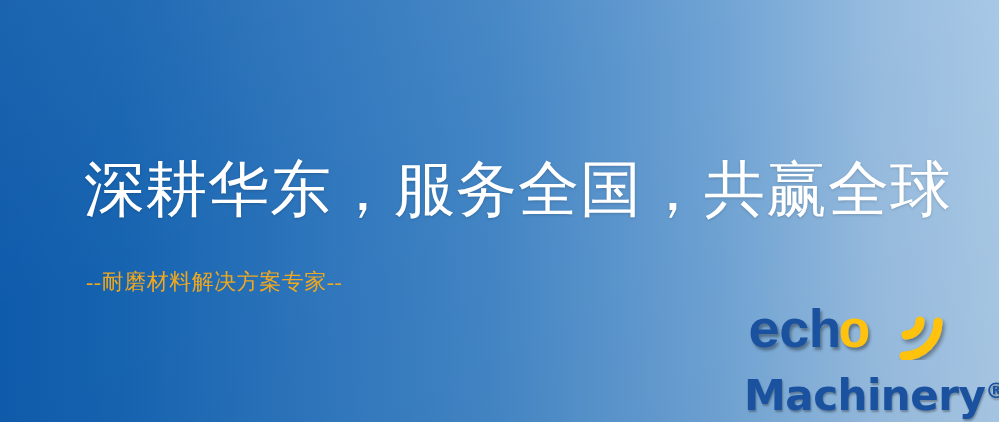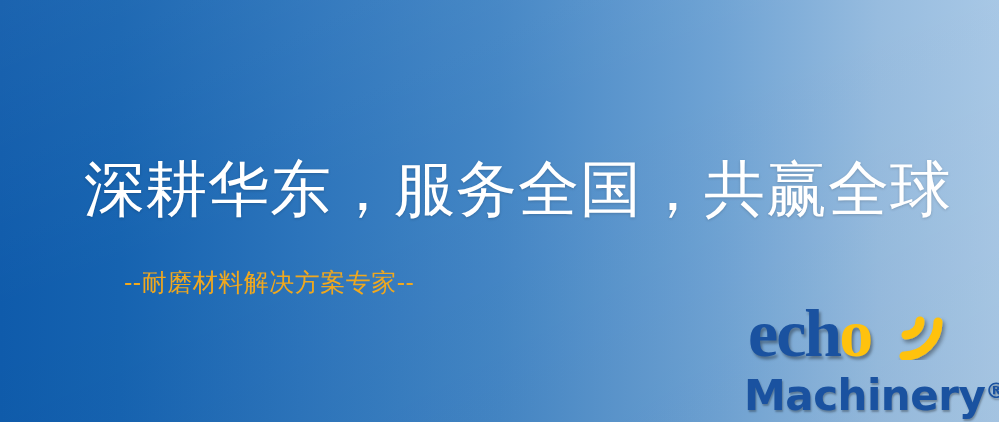--- a/index.html
+++ b/index.html
@@ -51,49 +51,48 @@
     color: #ffffff;
     white-space: nowrap;
     text-shadow: 0 1px 3px rgba(0,0,0,0.18);
   }
 
   
   .subtitle {
     position: absolute;
     left: 86px;
     top: 266px;
-    font-family: Liberation Sans, sans-serif;
-    font-size: 25px;
+    font-family: Liberation Serif, serif;
+    font-size: 22px;
     line-height: 32px;
     letter-spacing: 0.5px;
     color: #f0a81e;
     white-space: nowrap;
-    margin-left: 38px;
   }
 
   
   .logo {
     position: absolute;
     left: 742px;
     top: 296px;
     width: 257px;
     height: 126px;
   }
   .logo .echo-row {
     position: absolute;
     left: 6px;
     top: 0px;
     height: 74px;
     white-space: nowrap;
   }
   .logo .word-ech,
   .logo .word-o {
-    font-family: Liberation Serif, serif;
+    font-family: Liberation Mono, monospace;
     font-weight: bold;
-    font-size: 68px;
+    font-size: 54px;
     line-height: 74px;
     letter-spacing: -2px;
     display: inline-block;
     vertical-align: top;
   }
   .logo .word-ech {
     color: #1a52a0;
     text-shadow: 2px 3px 3px rgba(0,0,0,0.35);
   }
   .logo .word-o {

